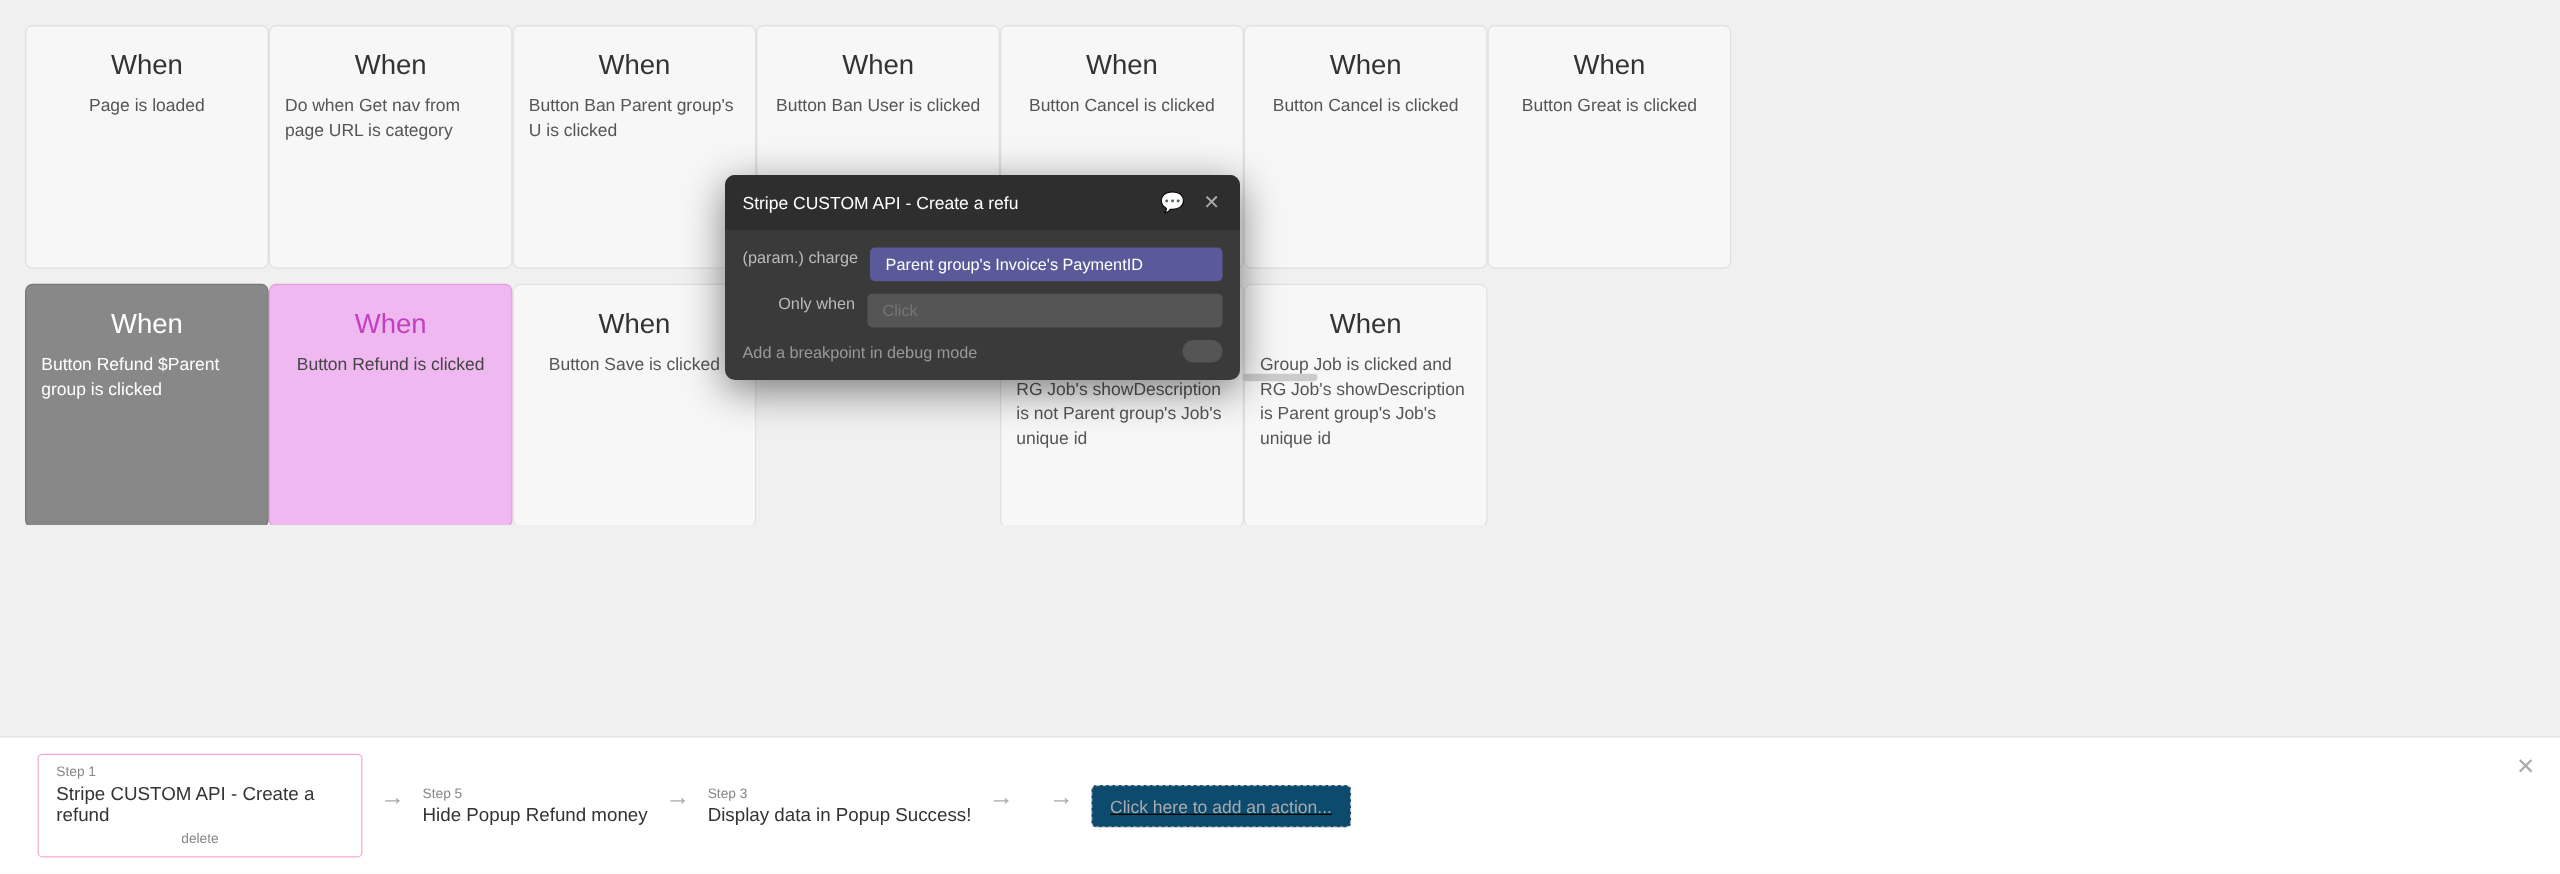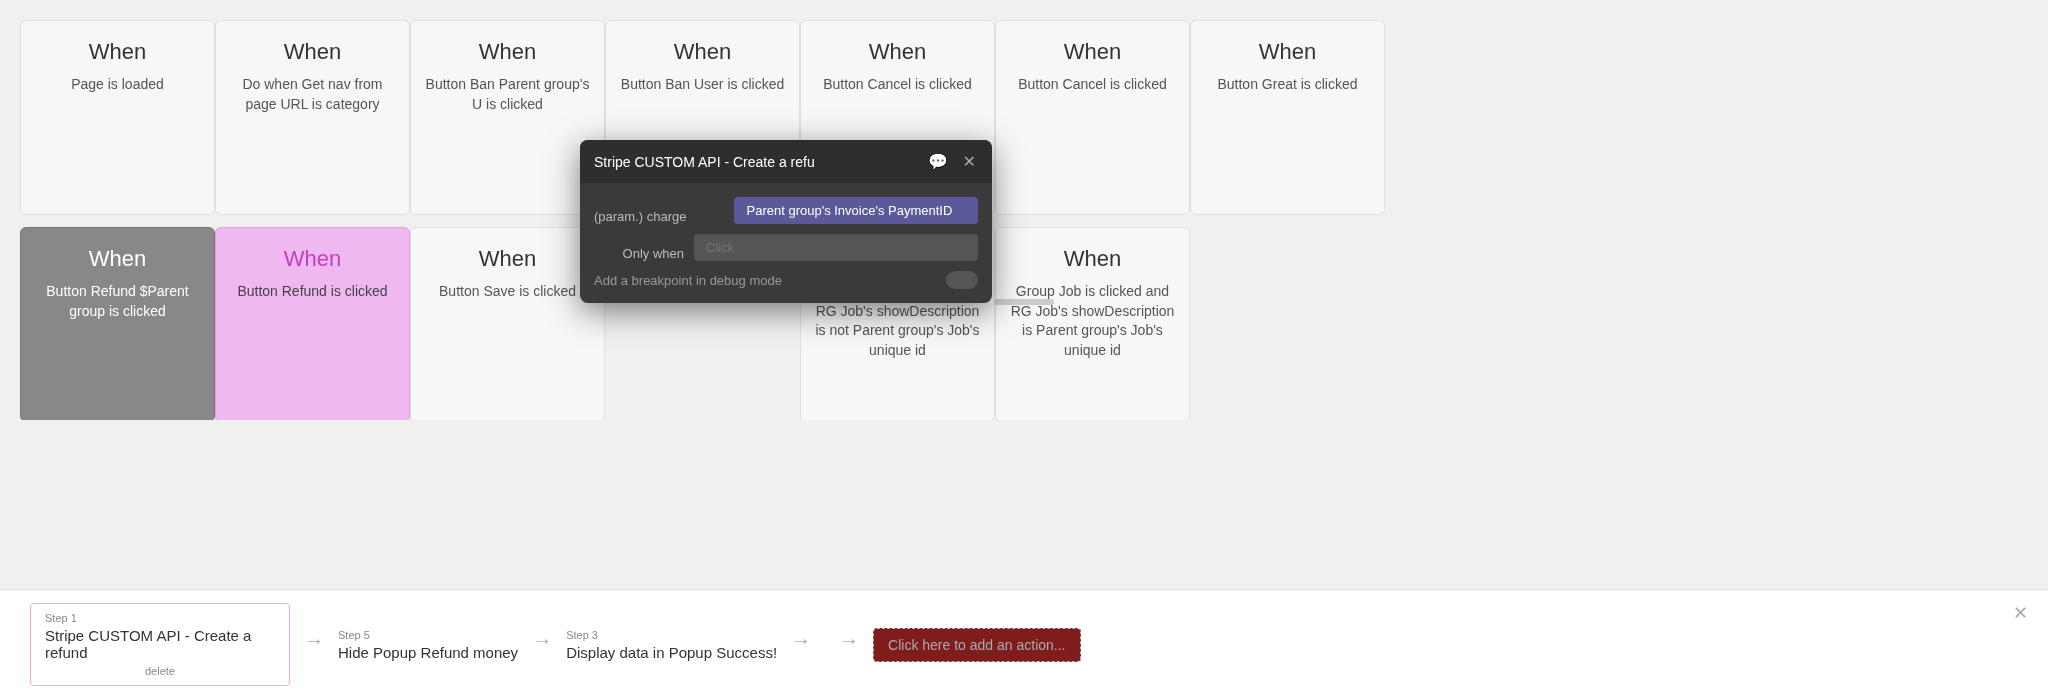--- a/index.html
+++ b/index.html
@@ -67,21 +67,21 @@
       color: #c040c0;
     }
 
     .card.pink .card-desc {
       color: #444;
     }
 
     .card-desc {
       font-size: 14px;
       color: #555;
-      text-align: center;
+      text-align: left;
       line-height: 1.4;
     }
 
     
     .popup-overlay {
       position: absolute;
       top: 140px;
       left: 580px;
       width: 412px;
       background: #3a3a3a;
@@ -120,42 +120,41 @@
       border: none;
       padding: 2px;
     }
 
     .popup-body {
       padding: 14px;
     }
 
     .popup-row {
       display: flex;
-      align-items: flex-end;
+      align-items: flex-start;
       margin-bottom: 10px;
       gap: 10px;
     }
 
     .popup-label {
       color: #bbb;
       font-size: 13px;
       min-width: 90px;
       text-align: right;
       flex-shrink: 0;
     }
 
     .popup-value-box {
       background: #5a5a9a;
       border-radius: 4px;
       padding: 6px 12px;
       color: #fff;
       font-size: 13px;
       flex: 1;
       cursor: pointer;
-      margin-left: 38px;
     }
 
     .popup-input-box {
       background: #555;
       border-radius: 4px;
       padding: 6px 12px;
       color: #aaa;
       font-size: 13px;
       flex: 1;
       border: none;
@@ -209,22 +208,23 @@
       border: 1px solid #f9a8d4;
       border-radius: 4px;
       padding: 8px 14px;
       background: #fff;
     }
 
     .workflow-step.add {
       border: 1px dashed #bbb;
       border-radius: 4px;
       padding: 8px 14px;
-      background: #7f1d1d;
+      background: #0c4a6e;
       min-width: 200px;
+      text-decoration: underline;
     }
 
     .step-label {
       font-size: 11px;
       color: #888;
       margin-bottom: 3px;
     }
 
     .step-title {
       font-size: 15px;

